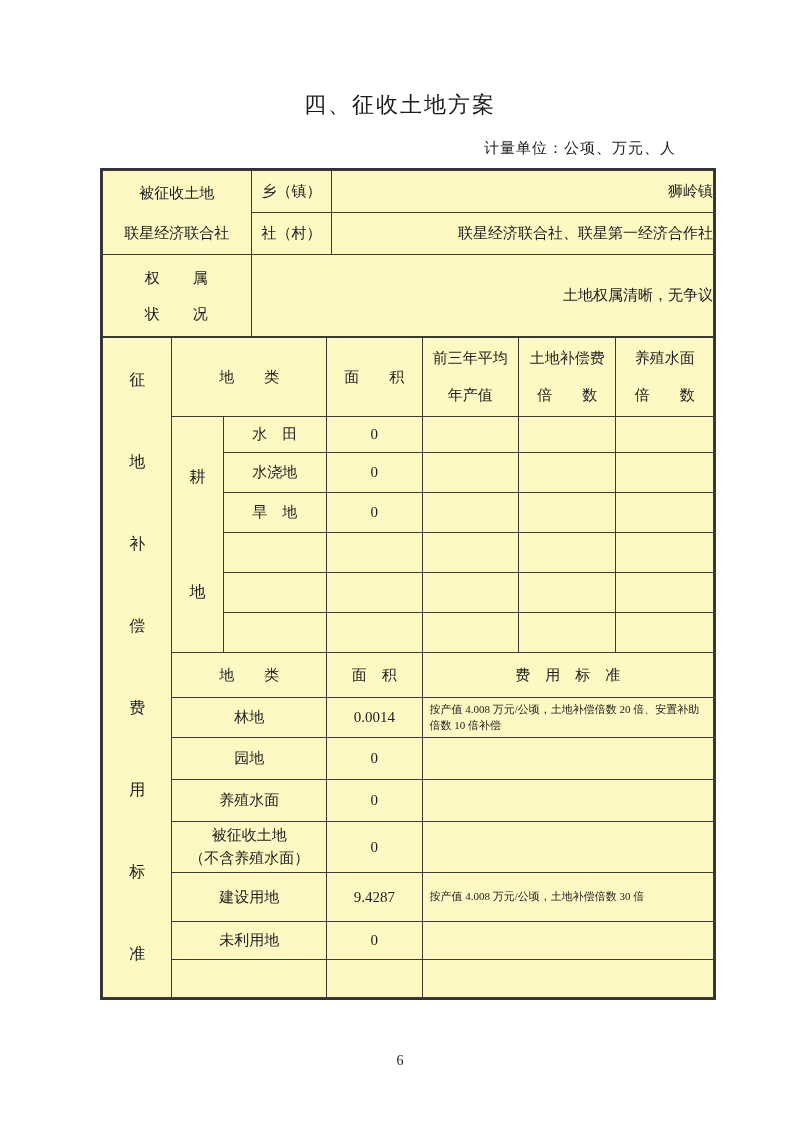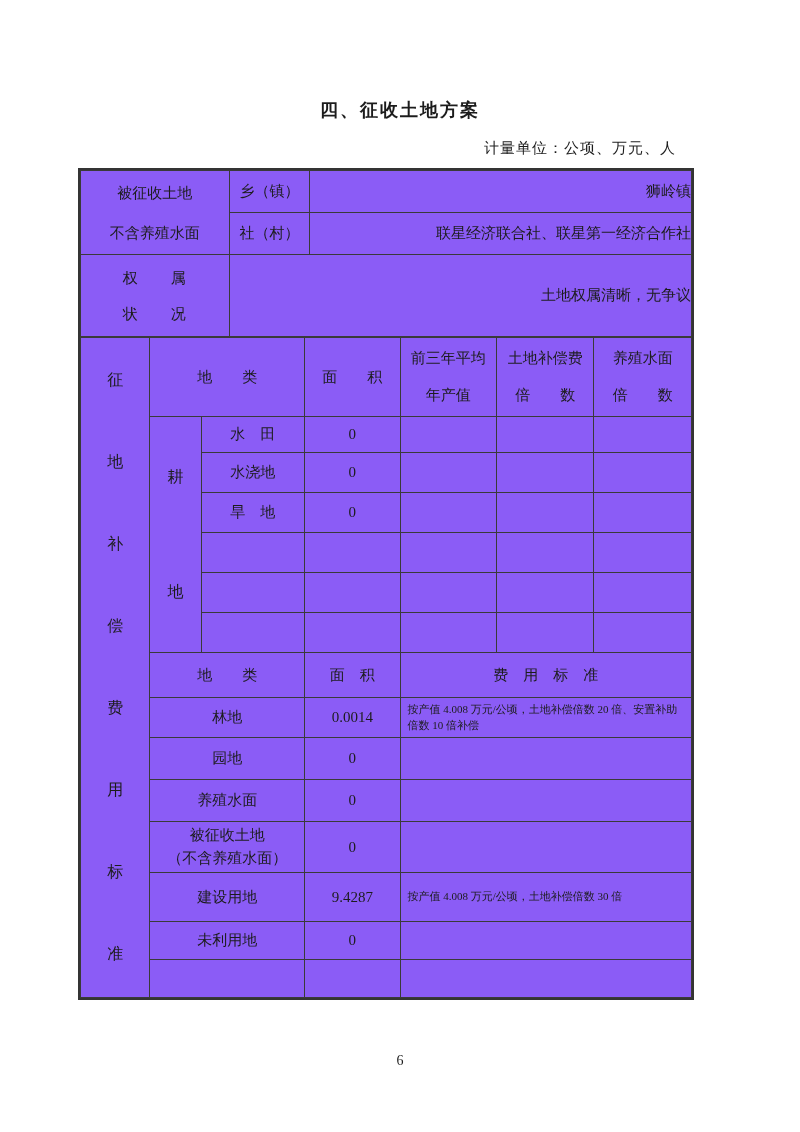--- a/index.html
+++ b/index.html
@@ -3,29 +3,29 @@
 <meta charset="utf-8">
 <style>
   html,body{margin:0;padding:0;}
   body{
     width:800px;height:1132px;position:relative;
     background:#ffffff;
     font-family:"Liberation Serif","DejaVu Serif",serif;
     color:#1c1c1c;
   }
   .page-title{
-    position:absolute;top:98px;left:0;width:100%;
-    text-align:center;font-size:18px;font-weight:bold;letter-spacing:2px;
+    position:absolute;top:90px;left:0;width:100%;
+    text-align:center;font-size:22px;font-weight:normal;letter-spacing:2px;
   }
   .unit-note{
     position:absolute;top:139px;right:124px;font-size:15px;letter-spacing:1px;font-family:Liberation Serif, serif;
   }
   .doc{
-    position:absolute;left:78px;top:168px;width:612px;
-    border:2px solid #343434;background:#8b5cf6;
+    position:absolute;left:100px;top:168px;width:612px;
+    border:2px solid #343434;background:#fef9c3;
   }
   table{border-collapse:collapse;table-layout:fixed;width:100%;}
   td{
     border:1px solid #3a3a3a;padding:0;font-size:15px;
     text-align:center;vertical-align:middle;overflow:hidden;
   }
   
   .rA1{height:42px;} .rA2{height:42px;} .rA3{height:82px;}
   .val-left{text-align:right;padding-left:15px;}
   .two-line .l1,.two-line .l2{line-height:40px;}
@@ -65,21 +65,21 @@
   <table>
     <colgroup>
         <col style="width:148px">
         <col style="width:80px">
         <col style="width:380px">
       </colgroup>
     <tbody>
         <tr class="rA1">
       <td rowspan="2" class="two-line">
         <div class="l1">被征收土地</div>
-        <div class="l2">不含养殖水面</div>
+        <div class="l2">联星经济联合社</div>
       </td>
       <td>乡（镇）</td>
       <td class="val-left">狮岭镇</td>
     </tr>
     <tr class="rA2">
       <td>社（村）</td>
       <td class="val-left">联星经济联合社、联星第一经济合作社</td>
     </tr>
     <tr class="rA3">
       <td class="own-label">

